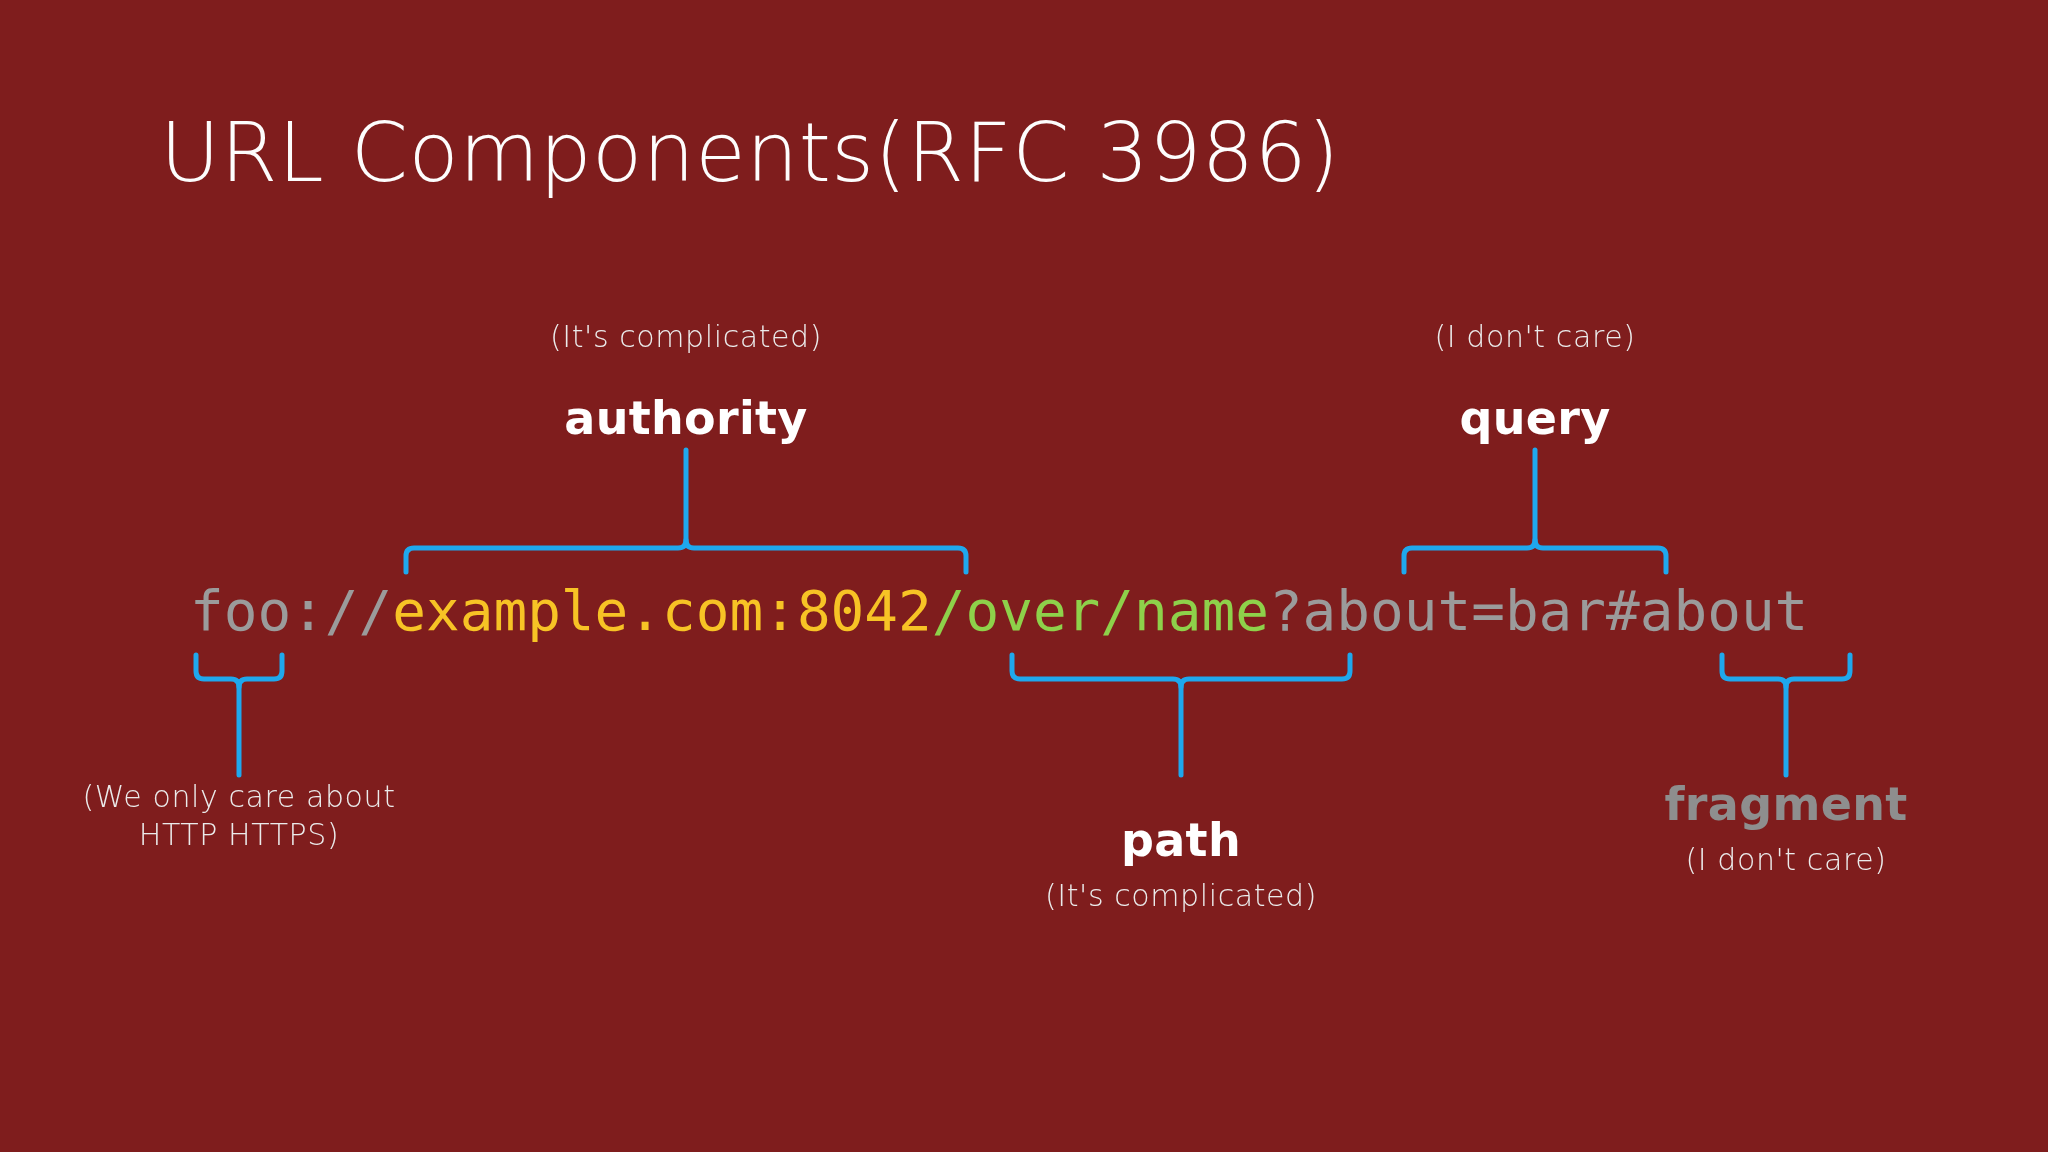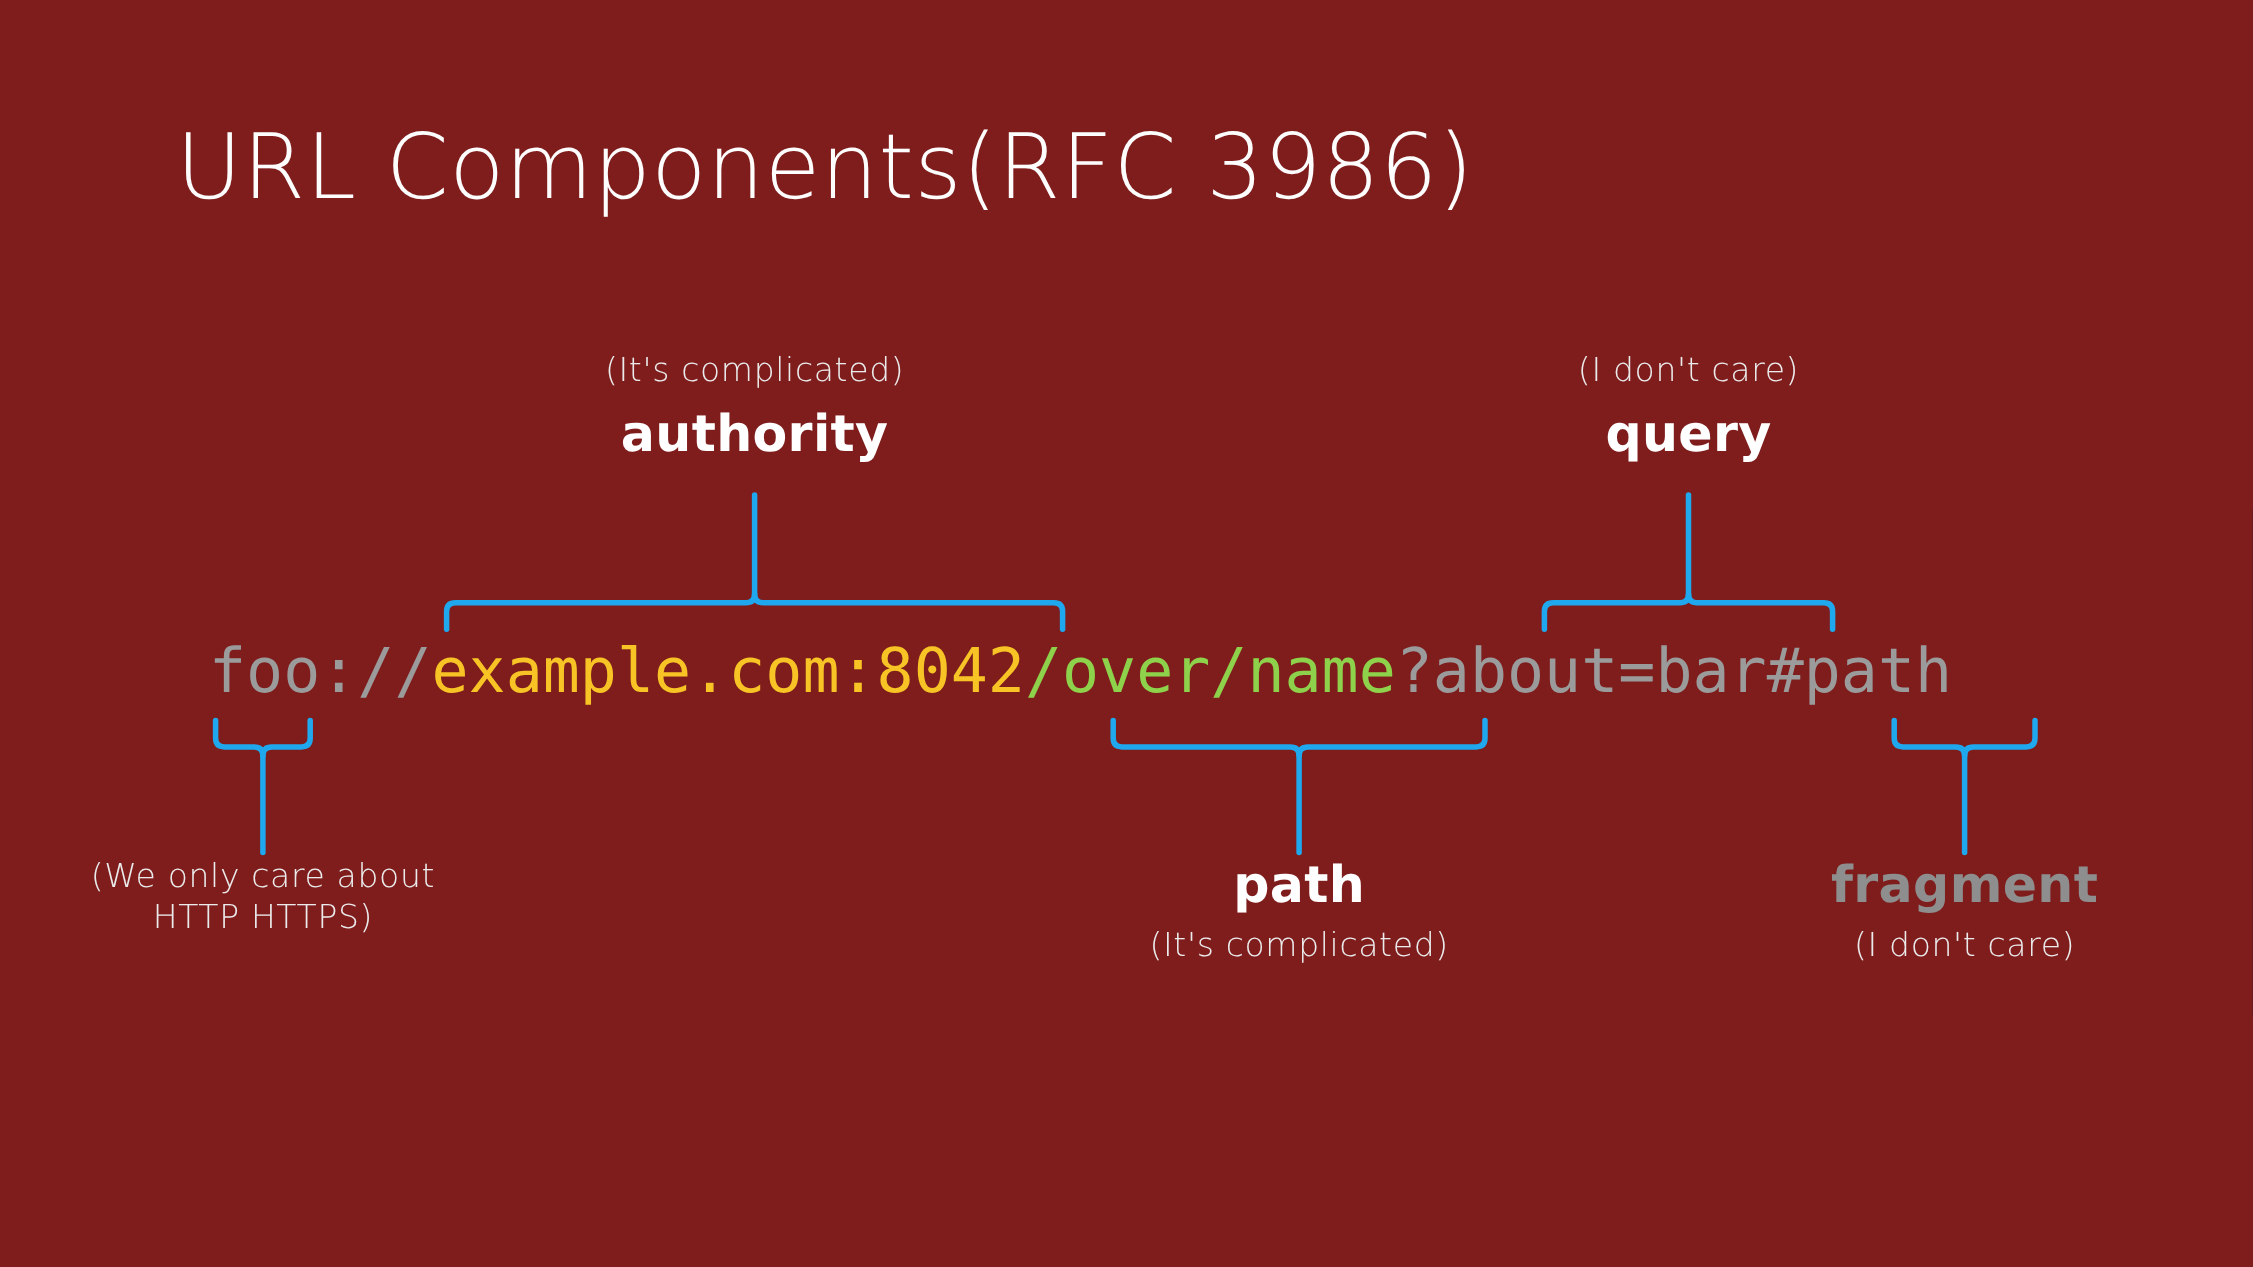--- a/index.html
+++ b/index.html
@@ -79,42 +79,42 @@
     letter-spacing: 0.6px;
     line-height: 1.25;
   }
   .callout .term {
     font-family: "DejaVu Sans", sans-serif;
     font-size: 46px;
     font-weight: 700;
     letter-spacing: 0.3px;
     line-height: 1.15;
   }
-  .term.white { color: #ffffff; }
+  .term.white { color: #ffffff; margin-top: 36px; }
   .term.grey  { color: #8e8e8e; }
 
   .callout.top .caption { margin-bottom: 12px; }
   .callout.bottom .term { margin-bottom: 10px; }
 
   
   #callout-authority { left: 686px;  top: 318px;  transform: translateX(-50%); }
   #callout-query     { left: 1535px; top: 318px;  transform: translateX(-50%); }
   #callout-scheme    { left: 239px;  top: 778px;  transform: translateX(-50%); }
   #callout-path      { left: 1181px; top: 778px;  transform: translateX(-50%); }
   #callout-fragment  { left: 1786px; top: 778px;  transform: translateX(-50%); }
 </style>
 </head>
 <body>
 
 <div id="slide">
 
   <div id="title">URL Components(RFC 3986)</div>
 
   <div id="url-line">
-    <span class="seg-scheme">foo://</span><span class="seg-authority">example.com:8042</span><span class="seg-path">/over/name</span><span class="seg-query">?about=bar</span><span class="seg-fragment">#path</span>
+    <span class="seg-scheme">foo://</span><span class="seg-authority">example.com:8042</span><span class="seg-path">/over/name</span><span class="seg-query">?about=bar</span><span class="seg-fragment">#about</span>
   </div>
 
   <svg id="brackets" viewBox="0 0 2048 1152">
 
     <path class="bracket-path" d="M 406,572 L 406,556 Q 406,548 414,548 L 678,548 Q 686,548 686,540 Q 686,548 694,548 L 958,548 Q 966,548 966,556 L 966,572"></path>
     <path class="bracket-path" d="M 686,545 L 686,450"></path>
 
     <path class="bracket-path" d="M 1404,572 L 1404,556 Q 1404,548 1412,548 L 1527,548 Q 1535,548 1535,540 Q 1535,548 1543,548 L 1658,548 Q 1666,548 1666,556 L 1666,572"></path>
     <path class="bracket-path" d="M 1535,545 L 1535,450"></path>
 

